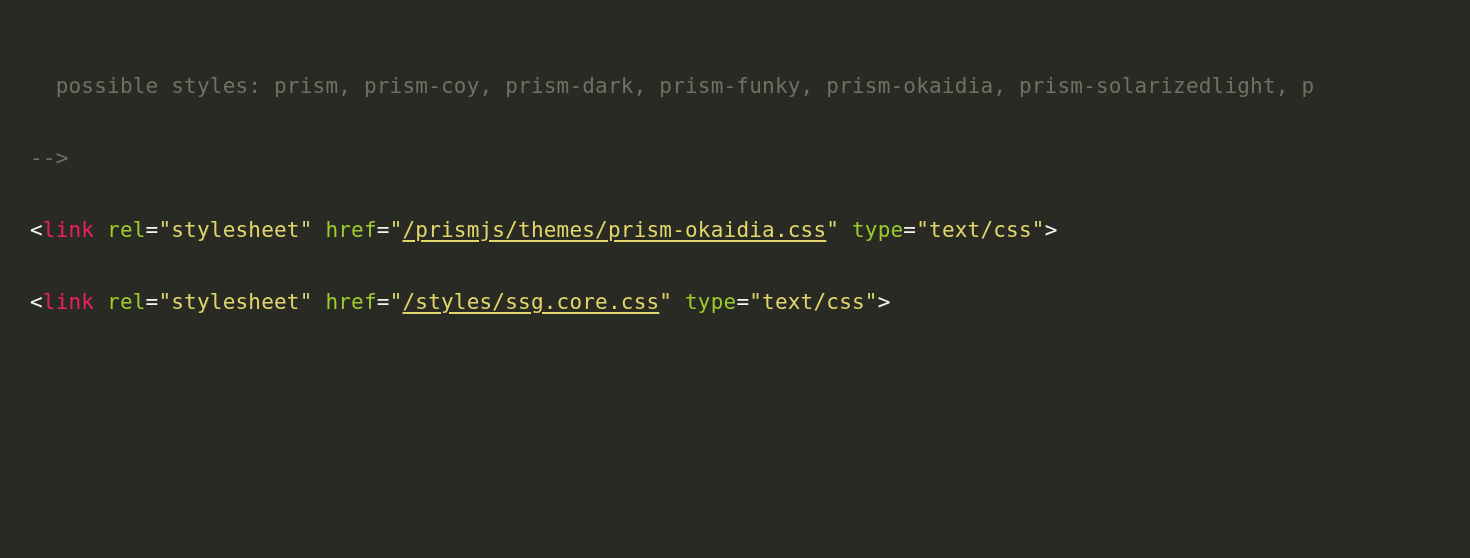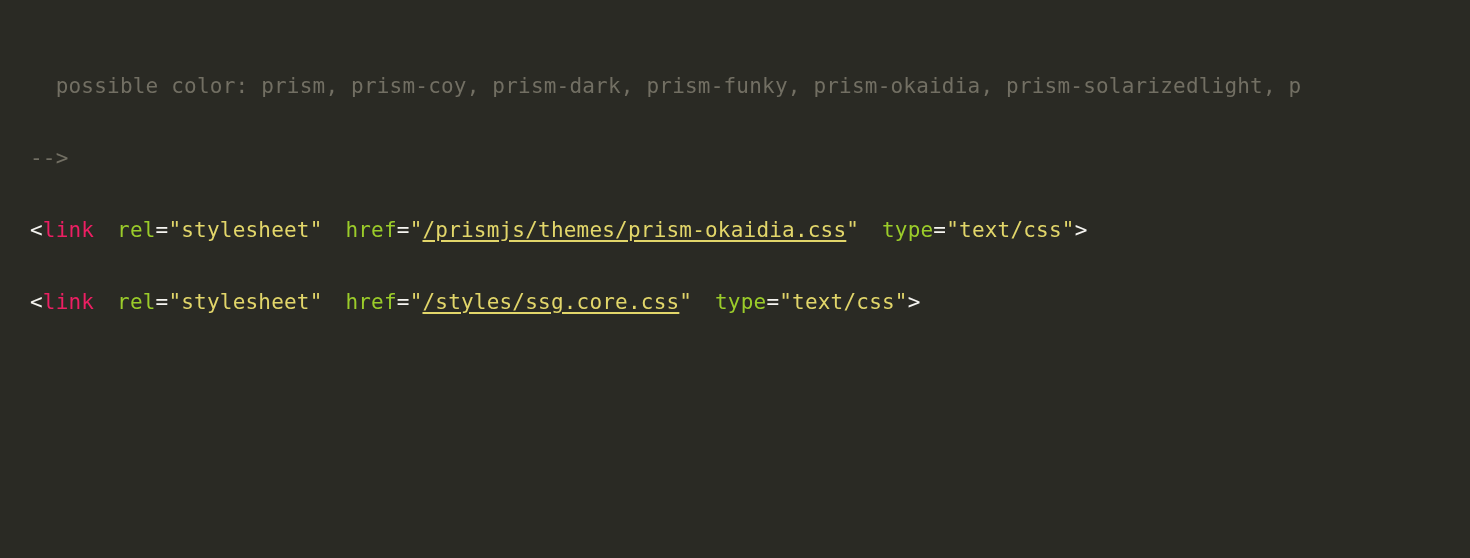--- a/index.html
+++ b/index.html
@@ -15,36 +15,36 @@
     font-size: 21px;
     line-height: 36px;
     color: #8e897a;
     padding: 32px 0 0 30px;
     white-space: pre;
     letter-spacing: 0.2px;
   }
   .c-comment { color: #726f63; }
   .c-punct   { color: #f5f4f0; }
   .c-tag     { color: #ec1f63; }
-  .c-attr    { color: #9bcc2a; margin-left: 10px; }
+  .c-attr    { color: #9bcc2a; }
   .c-str     { color: #e2d66a; }
   .c-url {
     color: #e2d66a;
     text-decoration: underline;
     text-decoration-color: #e2d66a;
     text-underline-offset: 3px;
     margin-top: 18px;
   }
   .line { display: block; height: 36px; }
 </style>
 </head>
 <body>
 
 <div class="editor">
-<span class="line"><span class="c-comment">  possible color: prism, prism-coy, prism-dark, prism-funky, prism-okaidia, prism-solarizedlight, p</span></span>
+<span class="line"><span class="c-comment">  possible styles: prism, prism-coy, prism-dark, prism-funky, prism-okaidia, prism-solarizedlight, p</span></span>
 <span class="line"><span class="c-comment">--&gt;</span></span>
 <span class="line"><span class="c-punct">&lt;</span><span class="c-tag">link</span> <span class="c-attr">rel</span><span class="c-punct">=</span><span class="c-str">"</span><span class="c-str">stylesheet</span><span class="c-str">"</span> <span class="c-attr">href</span><span class="c-punct">=</span><span class="c-str">"</span><span class="c-url">/prismjs/themes/prism-okaidia.css</span><span class="c-str">"</span> <span class="c-attr">type</span><span class="c-punct">=</span><span class="c-str">"</span><span class="c-str">text/css</span><span class="c-str">"</span><span class="c-punct">&gt;</span></span>
 <span class="line"><span class="c-punct">&lt;</span><span class="c-tag">link</span> <span class="c-attr">rel</span><span class="c-punct">=</span><span class="c-str">"</span><span class="c-str">stylesheet</span><span class="c-str">"</span> <span class="c-attr">href</span><span class="c-punct">=</span><span class="c-str">"</span><span class="c-url">/styles/ssg.core.css</span><span class="c-str">"</span> <span class="c-attr">type</span><span class="c-punct">=</span><span class="c-str">"</span><span class="c-str">text/css</span><span class="c-str">"</span><span class="c-punct">&gt;</span></span>
 
 
 
 
 
 
 

